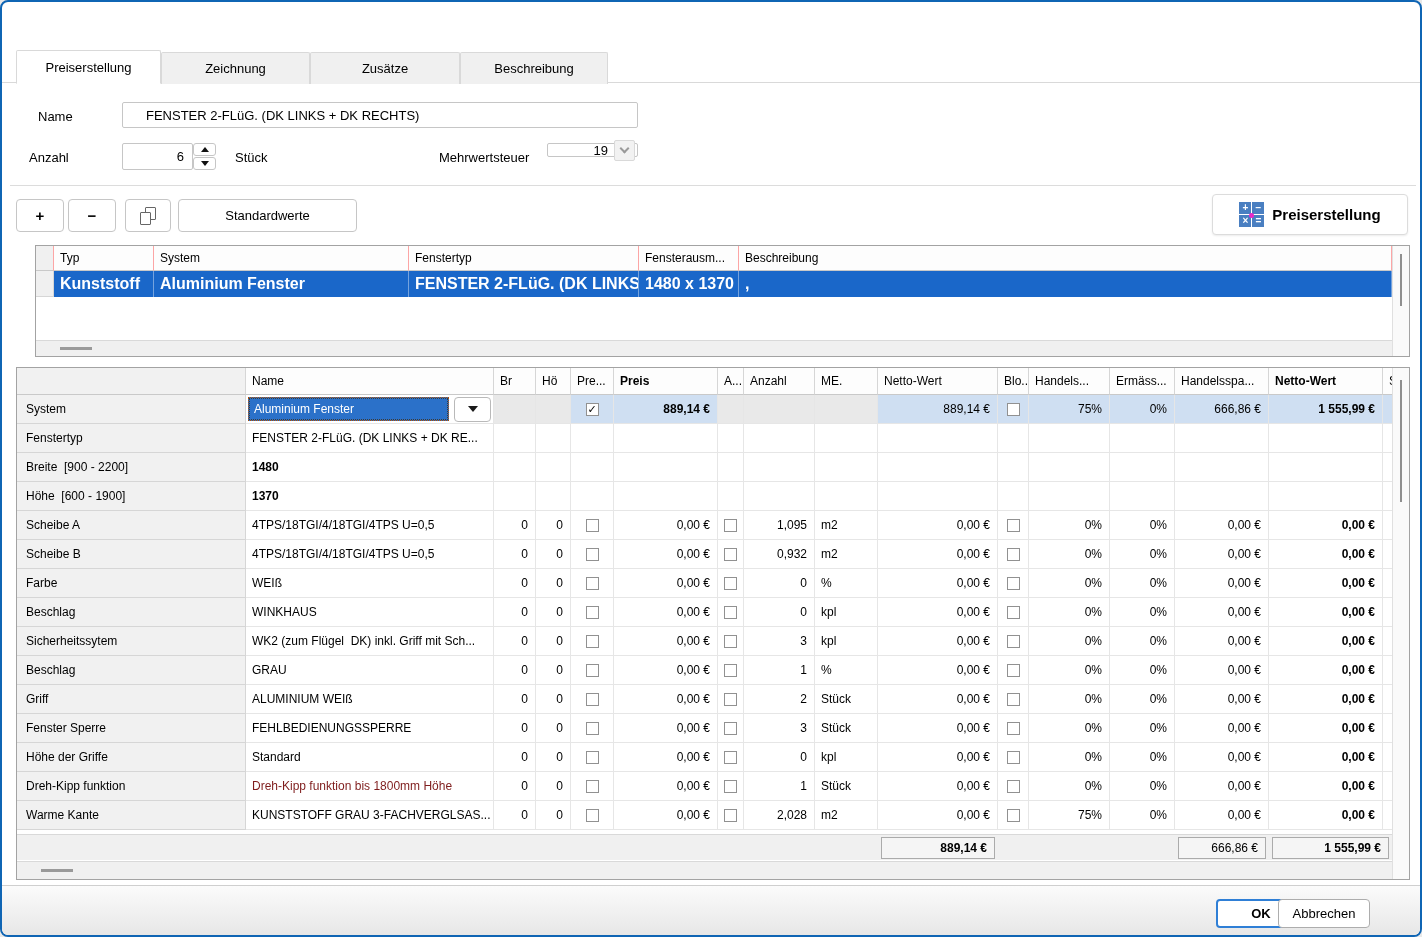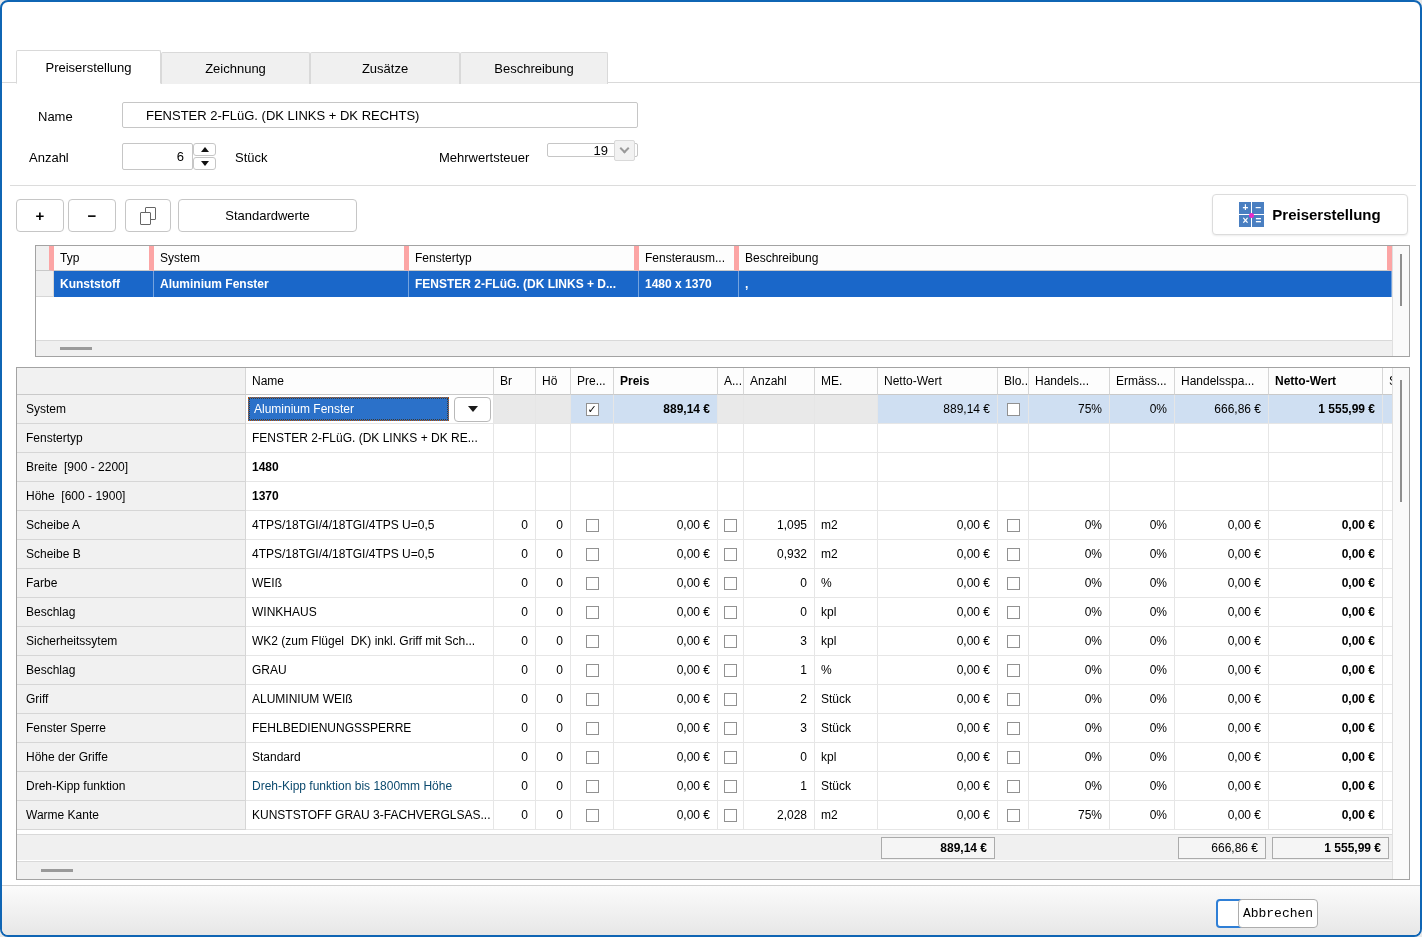--- a/index.html
+++ b/index.html
@@ -52,23 +52,23 @@
   #btnPreis .lbl { font-size:15px; font-weight:bold; color:#000; }
   .calcic { position:relative; display:grid; grid-template-columns:12px 12px; grid-template-rows:12px 12px; gap:1px; }
   .calcic b { background:#4a7fc1; color:#fff; font-size:10px; font-weight:bold; display:flex; align-items:center; justify-content:center; line-height:1; }
   .calcic .dot { position:absolute; left:10px; top:11px; width:5px; height:5px; background:#e829c8; border-radius:50%; }
 
   
   .utable { position:absolute; left:33px; top:243px; width:1375px; height:112px; border:1px solid #a3a3a3; background:#fff; }
   .uscroll { position:absolute; right:0; top:0; bottom:0; width:17px; background:#fafafa; border-left:1px solid #e0e0e0; }
   .uscroll .handle { position:absolute; left:7px; top:8px; width:2px; height:52px; background:#8f8f8f; }
   .ugrid { display:grid; grid-template-columns:18px 100px 255px 230px 100px 1fr; width:calc(100% - 17px); }
-  .uh { height:25px; font-size:12px; padding:0 6px; display:flex; align-items:center; border-right:5px solid #fca5a5; border-bottom:1px solid #c9c9c9; background:#fdfdfd; white-space:nowrap; overflow:hidden; }
+  .uh { height:25px; font-size:12px; padding:0 6px; display:flex; align-items:center; border-right:1px solid #fca5a5; border-bottom:1px solid #c9c9c9; background:#fdfdfd; white-space:nowrap; overflow:hidden; }
   .uh.sel { background:#f0f0f0; }
-  .uc { height:26px; font-size:12px; padding:0 6px; display:flex; align-items:center; background:#1a67c9; color:#fff; font-weight:bold; border-right:1px solid rgba(255,255,255,.4); white-space:pre; overflow:hidden; }
+  .uc { height:26px; font-size:16px; padding:0 6px; display:flex; align-items:center; background:#1a67c9; color:#fff; font-weight:bold; border-right:1px solid rgba(255,255,255,.4); white-space:pre; overflow:hidden; }
   .uc.sel { background:#f0f0f0; border-right:1px solid #d6d6d6; border-bottom:1px solid #d6d6d6; }
   .usplit { position:absolute; left:0; right:17px; bottom:0; height:16px; background:#f0f0f0; border-top:1px solid #d9d9d9; }
   .dash { position:absolute; left:24px; top:6px; width:32px; height:3px; background:#9a9a9a; }
 
   
   .ltable { position:absolute; left:14px; top:365px; width:1394px; height:513px; border:1px solid #a3a3a3; background:#fff; }
   .lscroll { position:absolute; right:0; top:0; bottom:0; width:17px; background:#fafafa; border-left:1px solid #e0e0e0; }
   .lscroll .handle { position:absolute; left:7px; top:12px; width:2px; height:122px; background:#8f8f8f; }
   .lgrid { display:grid; width:calc(100% - 17px);
     grid-template-columns:229px 248px 42px 35px 43px 104px 26px 71px 63px 120px 31px 81px 65px 94px 114px 9px; }
@@ -91,21 +91,21 @@
     grid-template-columns:229px 248px 42px 35px 43px 104px 26px 71px 63px 120px 31px 81px 65px 94px 114px 9px; align-items:center; }
   .sumbox { height:22px; margin:0 3px; background:#f5f5f5; border:1px solid #ababab; display:flex; align-items:center; justify-content:flex-end; padding-right:7px; font-size:12px; }
   .sumbox.bold { font-weight:bold; }
   .lsplit { position:absolute; left:0; right:17px; bottom:0; height:18px; background:#f0f0f0; border-top:1px solid #d9d9d9; }
   .lsplit .dash { top:7px; }
 
   
   .footer { position:absolute; left:0; right:0; bottom:0; height:50px; background:linear-gradient(#fbfbfb,#e7e7e7); border-top:1px solid #cfcfcf; }
   .fbtn { position:absolute; top:13px; height:29px; background:#fff; border:1px solid #adadad; border-radius:4px; font-size:13px; font-family:"Liberation Sans",sans-serif; color:#000; display:flex; align-items:center; justify-content:center; }
   #btnOk { left:1214px; width:90px; border:2px solid #2f7fd6; font-weight:bold; }
-  #btnCancel { left:1236px; width:80px;font-family:Liberation Mono, monospace; }
+  #btnCancel { left:1276px; width:92px; }
 </style>
 </head>
 <body>
 
 <div class="win">
 
 
   <div class="tabs">
     <div class="tab t0 active">Preiserstellung</div>
     <div class="tab t1">Zeichnung</div>
@@ -402,21 +402,21 @@
         <div class="lc num">0</div>
         <div class="lc">kpl</div>
         <div class="lc num">0,00 €</div>
         <div class="lc ck"><span class="cbx"></span></div>
         <div class="lc num">0%</div>
         <div class="lc num">0%</div>
         <div class="lc num">0,00 €</div>
         <div class="lc num bold">0,00 €</div>
         <div class="lc"></div>
         <div class="lc lab">Dreh-Kipp funktion</div>
-        <div class="lc namecell" style="padding: 0px 6px;"><span style="color: #0c4a6e;">Dreh-Kipp funktion bis 1800mm Höhe</span></div>
+        <div class="lc namecell" style="padding: 0px 6px;"><span style="color: #7f1d1d;">Dreh-Kipp funktion bis 1800mm Höhe</span></div>
         <div class="lc num">0</div>
         <div class="lc num">0</div>
         <div class="lc ck"><span class="cbx"></span></div>
         <div class="lc num">0,00 €</div>
         <div class="lc ck"><span class="cbx"></span></div>
         <div class="lc num">1</div>
         <div class="lc">Stück</div>
         <div class="lc num">0,00 €</div>
         <div class="lc ck"><span class="cbx"></span></div>
         <div class="lc num">0%</div>

